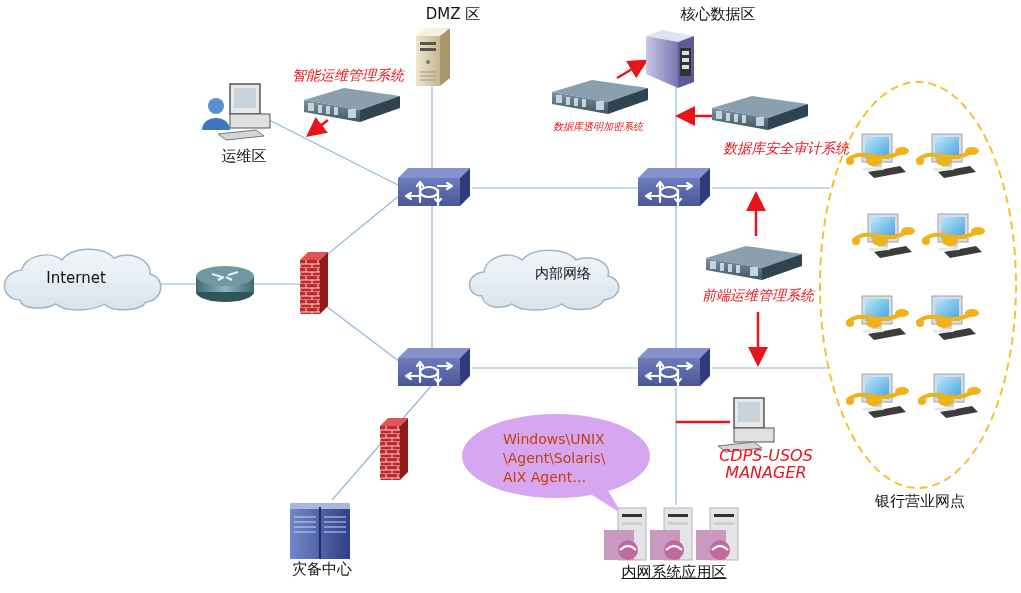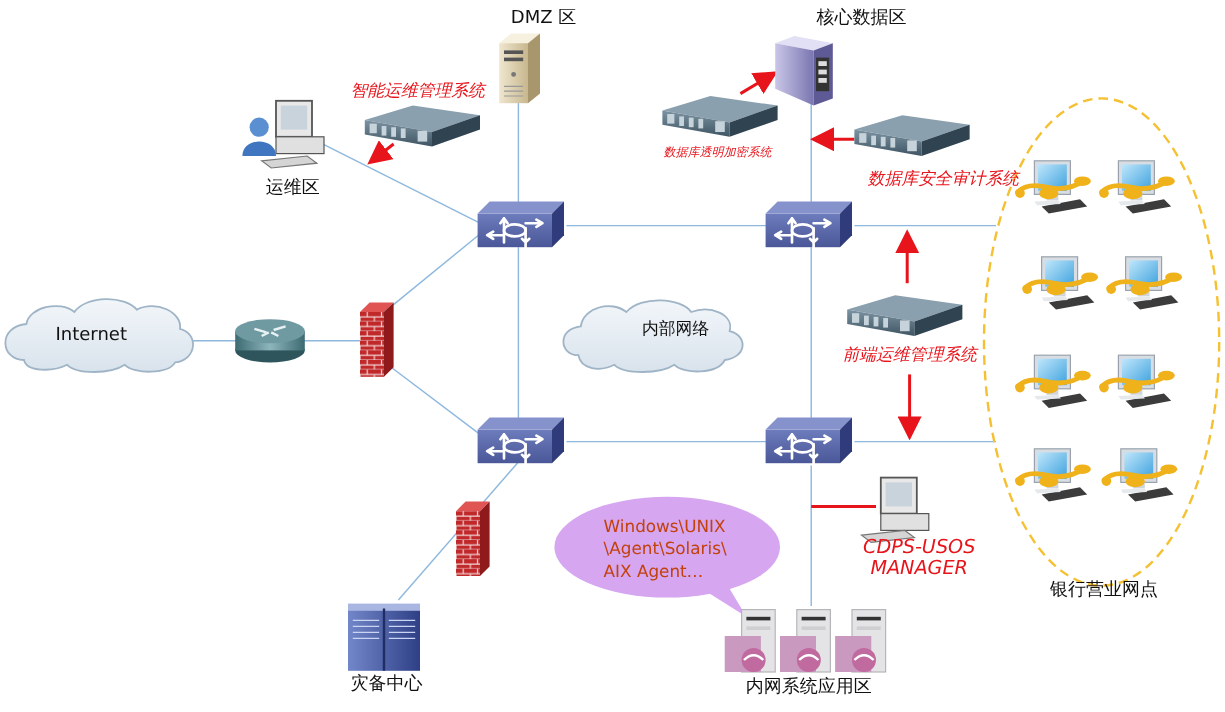--- a/index.html
+++ b/index.html
@@ -220,22 +220,22 @@
     <use href="#workstation" x="918" y="374"></use>
   </g>
 </svg>
 
 <div class="lbl center" style="left:428px; top:5px;margin-left:25px;">DMZ 区</div>
 <div class="lbl center" style="left:670px; top:5px;margin-left:48px;">核心数据区</div>
 <div class="lbl center" style="left:244px; top:147px;">运维区</div>
 <div class="lbl center" style="left:563px; top:265px; font-size:14px;">内部网络</div>
 <div class="lbl center" style="left:76px; top:269px; font-size:15px;">Internet</div>
 <div class="lbl center" style="left:322px; top:560px;">灾备中心</div>
-<div class="lbl center" style="left:674px; top:563px;">内网系统应用区</div>
-<div class="lbl center" style="left:920px; top:482px;">银行营业网点</div>
+<div class="lbl center" style="left:674px; top:563px;text-decoration:underline;">内网系统应用区</div>
+<div class="lbl center" style="left:920px; top:492px;">银行营业网点</div>
 
 <div class="lbl red center" style="left:348px; top:67px; font-size:14px;">智能运维管理系统</div>
 <div class="lbl red center" style="left:598px; top:120px; font-size:10px;">数据库透明加密系统</div>
 <div class="lbl red center" style="left:786px; top:140px; font-size:14px;">数据库安全审计系统</div>
 <div class="lbl red center" style="left:758px; top:287px; font-size:14px;">前端运维管理系统</div>
 <div class="lbl red center" style="left:748px; top:447px; font-size:16px; line-height:17px;margin-left:18px;">
   <div>CDPS-USOS</div>
   <div>MANAGER</div>
 </div>
 

